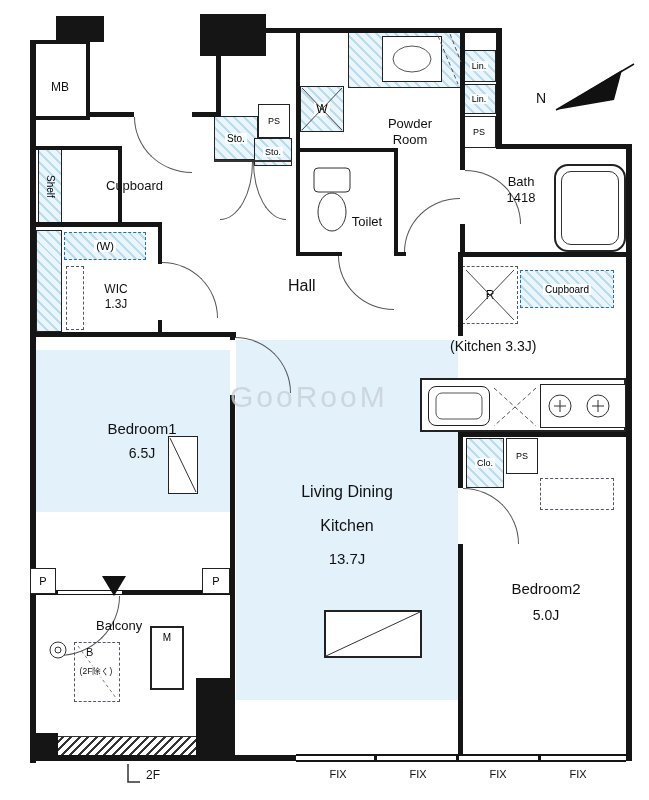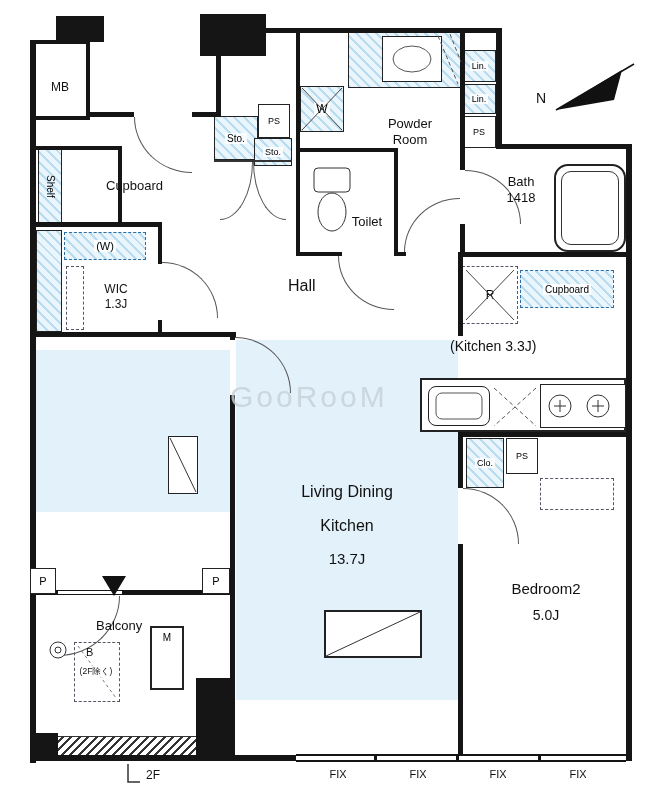--- a/index.html
+++ b/index.html
@@ -215,20 +215,24 @@
   </div>
   <div class="a lab col" style="left:490px;top:174px;width:62px;">
     <span>Bath</span>
     <span>1418</span>
   </div>
   <div class="a lab cc" style="left:338px;top:214px;width:58px;justify-content:center;">
       <span class="chip">Toilet</span>
     </div>
   <div class="a lab" style="left:288px;top:276px;font-size:16px;"><span>Hall</span></div>
   <div class="a lab" style="left:450px;top:338px;font-size:14px;"><span>(Kitchen 3.3J)</span></div>
+  <div class="a lab col" style="left:82px;top:420px;width:120px;row-gap:6px;">
+    <span style="font-size:15px;">Bedroom1</span>
+    <span style="font-size:14px;">6.5J</span>
+  </div>
   <div class="a lab col" style="left:262px;top:482px;width:170px;row-gap:14px;">
     <span style="font-size:16px;">Living Dining</span>
     <span style="font-size:16px;">Kitchen</span>
     <span style="font-size:15px;">13.7J</span>
   </div>
   <div class="a lab col" style="left:486px;top:580px;width:120px;row-gap:8px;">
     <span style="font-size:15px;">Bedroom2</span>
     <span style="font-size:14px;">5.0J</span>
   </div>
   <div class="a lab" style="left:96px;top:618px;"><span>Balcony</span></div>

